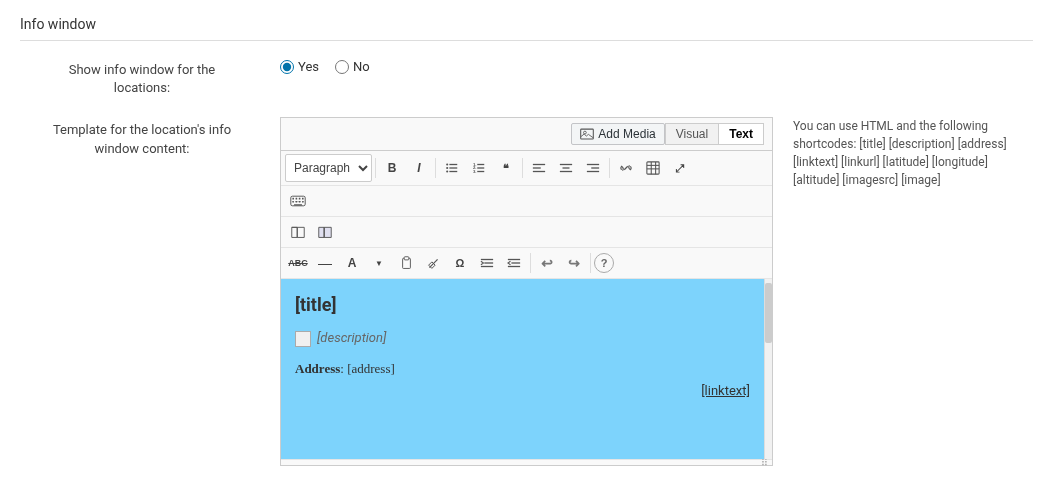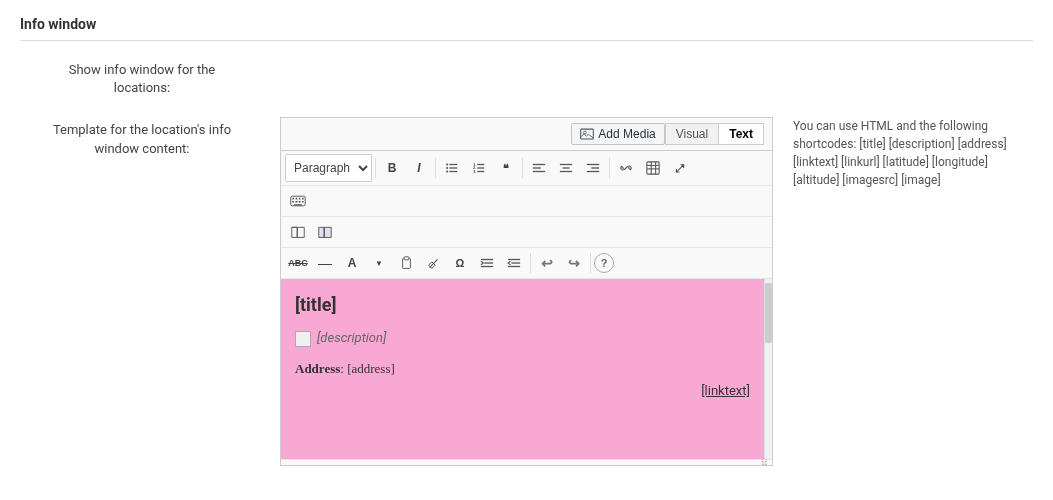--- a/index.html
+++ b/index.html
@@ -6,21 +6,21 @@
     body {
       font-family: -apple-system, BlinkMacSystemFont, "Segoe UI", Roboto, sans-serif;
       font-size: 13px;
       color: #333;
       background: #fff;
       padding: 16px 20px;
     }
 
     .section-title {
       font-size: 14px;
-      font-weight: 700;
+      font-weight: 400;
       border-bottom: 1px solid #ddd;
       padding-bottom: 8px;
       margin-bottom: 16px;
     }
 
     .form-row {
       display: flex;
       margin-bottom: 20px;
       align-items: flex-start;
     }
@@ -132,21 +132,21 @@
       width: 1px;
       height: 20px;
       background: #ddd;
       margin: 0 2px;
     }
 
     
     .mce-content-area {
       padding: 12px 14px;
       min-height: 180px;
-      background: #f9a8d4;
+      background: #7dd3fc;
       font-size: 13px;
       line-height: 1.6;
       position: relative;
     }
 
     .mce-content-area .content-title {
       font-size: 18px;
       font-weight: bold;
       margin-bottom: 8px;
       color: #333;
@@ -224,20 +224,32 @@
     }
   </style>
 </head>
 <body>
 
 <div class="section-title">Info window</div>
 
 <div class="form-row">
   <div class="form-label">
     Show info window for the<br>locations:
+  </div>
+  <div class="form-control">
+    <div class="radio-group">
+      <label class="radio-label">
+        <input type="radio" name="show_info" checked="" style="">
+        <span>Yes</span>
+      </label>
+      <label class="radio-label">
+        <input type="radio" name="show_info" style="">
+        <span>No</span>
+      </label>
+    </div>
   </div>
 </div>
 
 <div class="form-row">
   <div class="form-label">
     Template for the location's info<br>window content:
   </div>
   <div class="form-control">
 
     <div style="display:flex; align-items:center; justify-content:flex-end; margin-bottom:0; border:1px solid #ccc; border-bottom:none; background:#f9f9f9; padding:5px 8px;">

